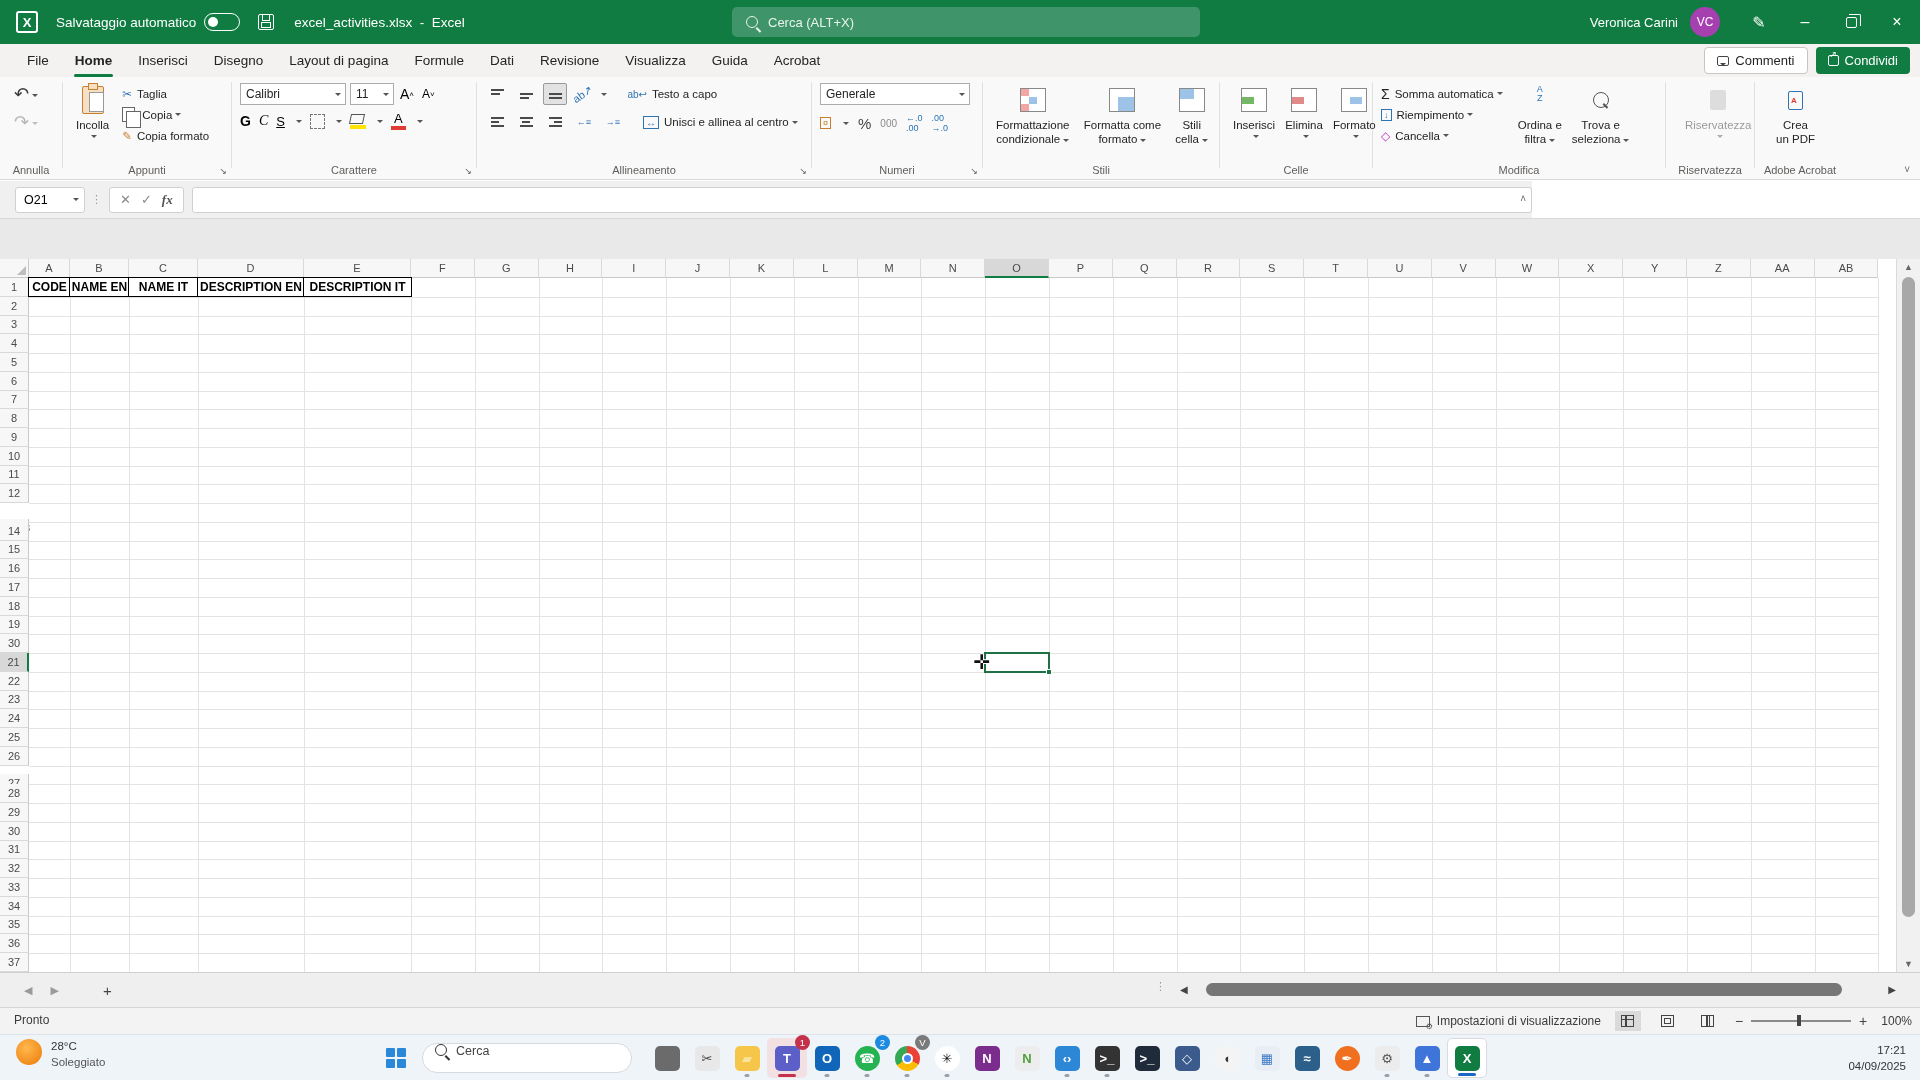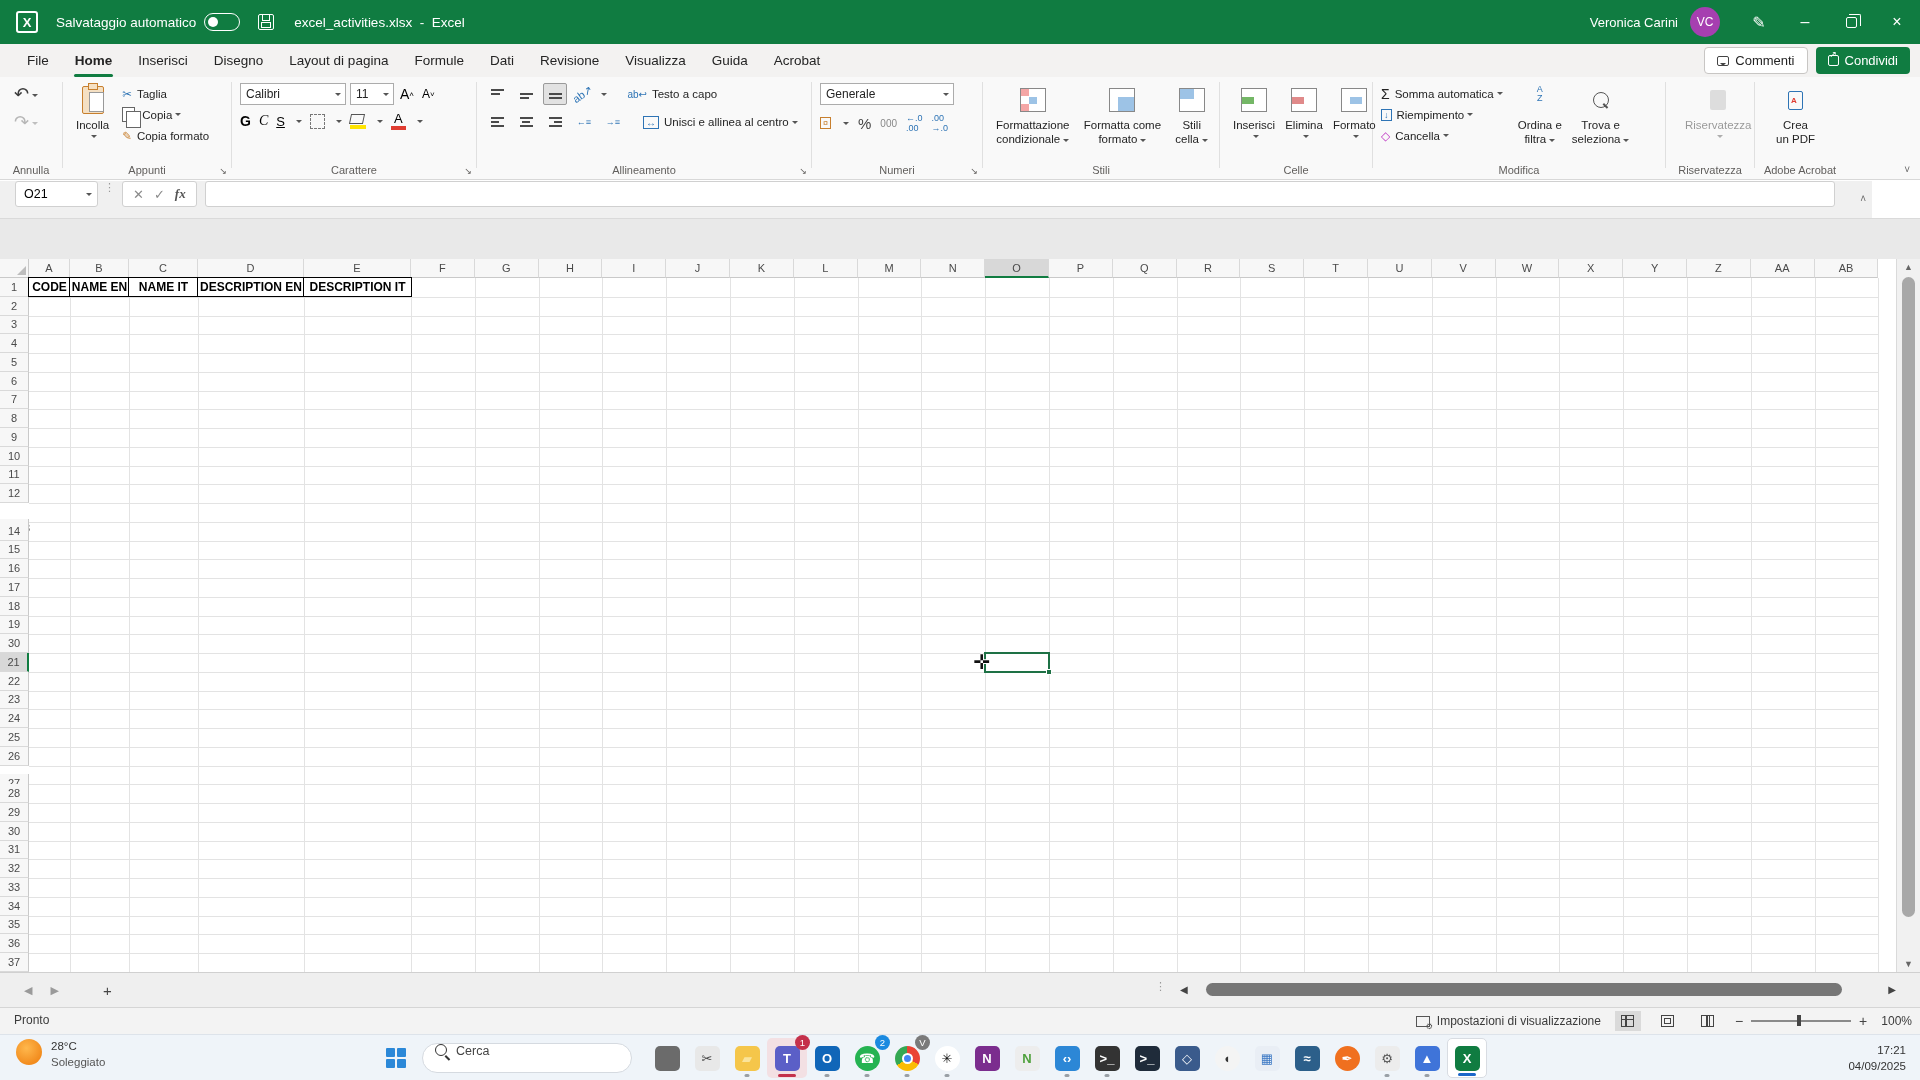--- a/index.html
+++ b/index.html
@@ -90,22 +90,22 @@
     border:1.5px solid #C77F2E; background:#F5E0C3; }
   .clipb:after { content:""; position:absolute; left:6px; top:5px; width:13px; height:18px;
     background:#fff; border:1px solid #999; }
   .vbar3 { display:inline-flex; flex-direction:column; gap:2.5px; }
   .vbar3 i { width:13px; height:1.6px; background:#4a4a4a; }
   .alignbox { width:24px; height:22px; display:flex; align-items:center; justify-content:center; }
   .alignbox.on { border:1px solid #9a9a9a; background:#E2E2E2; border-radius:2px; }
   .abtn { display:flex; align-items:center; height:22px; padding:0 2px; }
 
   
-  #fbar { position:absolute; left:0; top:181px; width:1872px; height:37px; background:#F0F0F0;
-    display:flex; }
+  #fbar { position:absolute; left:0; top:181px; width:1532px; height:37px; background:#F0F0F0;
+    display:flex; align-items:center; }
   #namebox { width:83px; height:26px; background:#fff; border:1px solid #D0D0D0; border-radius:3px;
     margin-left:15px; font-size:12.5px; display:flex; align-items:center; padding-left:8px; position:relative; }
   #namebox .chev { position:absolute; right:5px; }
   .fdots { color:#999; margin:0 6px; font-size:11px; letter-spacing:1px; }
   .fbtns { display:flex; align-items:center; gap:10px; background:#fff; border:1px solid #D0D0D0;
     border-radius:3px; height:26px; padding:0 10px; color:#8a8a8a; font-size:13px; }
   .fx { font-style:italic; font-weight:bold; color:#555; font-family:"Liberation Serif",serif; }
   #finput { margin-left:8px; width:1630px; height:26px; background:#fff;
     border:1px solid #D0D0D0; border-radius:3px; }
   #fcollapse { position:absolute; right:6px; top:12px; color:#666; font-size:10px; }
@@ -220,20 +220,24 @@
     <span class="toggle">
         <span class="knob"></span>
       </span>
   </div>
   <span class="save-ico"></span>
   <span class="fname">
     <span>excel_activities.xlsx</span>
     &nbsp;<span>-</span>&nbsp;
     <span>Excel</span>
   </span>
+  <div id="title-search">
+    <span class="mag"></span>
+    <span>Cerca (ALT+X)</span>
+  </div>
   <div class="tb-right">
     <span class="tb-user">Veronica Carini</span>
     <span class="avatar">VC</span>
     <span class="tb-btn">✎</span>
     <span class="tb-btn">–</span>
     <span class="tb-btn">
         <span class="restore-ico"></span>
       </span>
     <span class="tb-btn">×</span>
   </div>
@@ -400,21 +404,21 @@
           <span>Unisci e allinea al centro</span>
           <span class="chev"></span>
         </span>
     </div>
     <div class="rlabel">Allineamento</div>
     <span class="launch">↘</span>
   </div>
   <div class="rsep"></div>
 
   <div class="rgroup" style="width:170px">
-    <div class="sel" style="width:134px">
+    <div class="sel" style="width:150px">
         <span>Generale</span>
         <span class="chev"></span>
       </div>
     <div style="display:flex;align-items:center;gap:9px;margin-top:8px;color:#444;">
       <span style="border:1px solid #C77F2E;font-size:9px;padding:0 2px;color:#C77F2E;">¤</span>
         <span class="chev"></span>
       <span style="font-size:15px;">%</span>
       <span style="font-size:10px;color:#888;">000</span>
       <span style="font-size:9px;color:#2E74B5;">←.0<br>.00</span>
       <span style="font-size:9px;color:#2E74B5;">.00<br>→.0</span>

